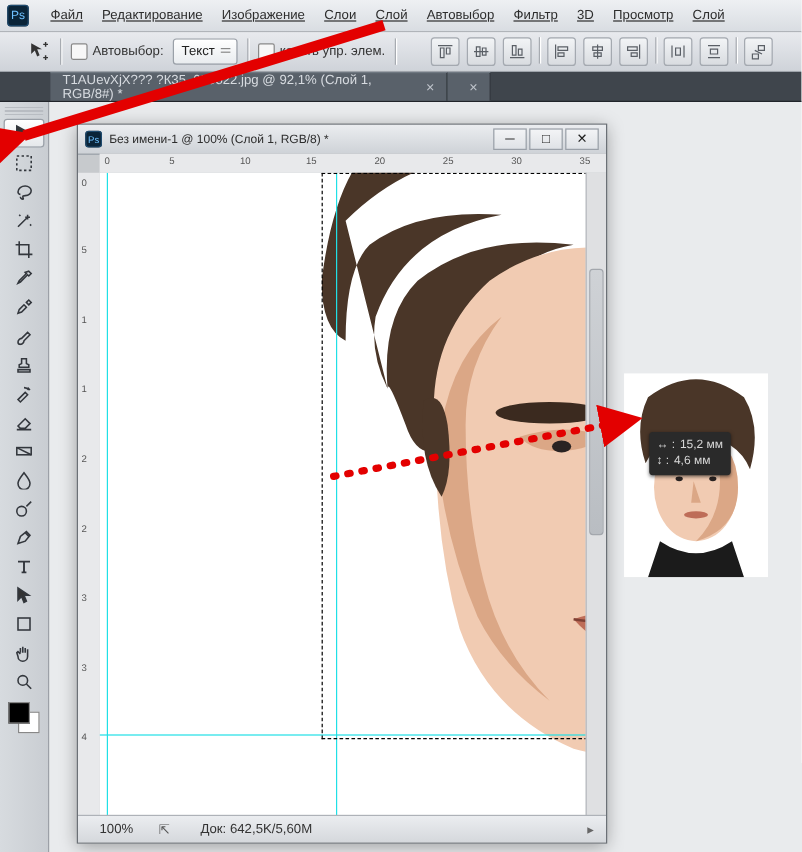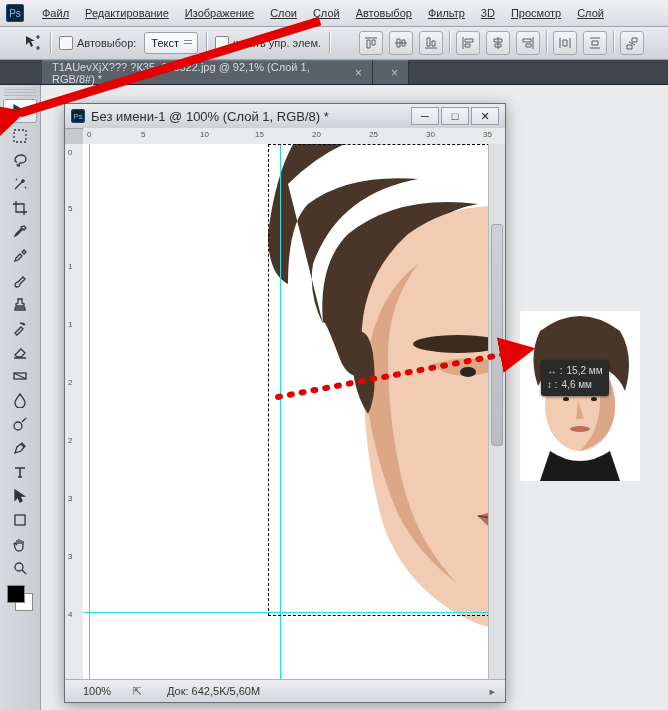--- a/index.html
+++ b/index.html
@@ -29,21 +29,21 @@
   .tool{width:32px;height:22px;margin:2px auto;display:flex;align-items:center;justify-content:center;color:#3a3e44;position:relative;}
   .tool svg{width:16px;height:16px;stroke:#33373d;fill:none;stroke-width:1.3;}
   .tool.sel{background:linear-gradient(#fff,#e5e8eb);border:1px solid #9aa0a8;border-radius:3px;}
   .swatches{width:26px;height:26px;margin:6px auto;position:relative;}
   .swatches .fg{position:absolute;left:0;top:0;width:16px;height:16px;background:#000;border:1px solid #888;}
   .swatches .bg{position:absolute;right:0;bottom:0;width:16px;height:16px;background:#fff;border:1px solid #888;}
 
   .floatwin{position:absolute;left:64px;top:18px;width:440px;height:598px;background:#c7cacd;border:1px solid #6b7076;box-shadow:0 3px 14px rgba(0,0,0,.35);}
   .fw-title{height:24px;background:linear-gradient(#ebedf0,#ced2d7);display:flex;align-items:center;padding:0 6px;border-bottom:1px solid #9aa0a8;}
   .fw-title .ps-ico{width:14px;height:14px;font-size:8px;margin-right:6px;}
-  .fw-title .ttl{flex:1;font-size:13px;color:#2d2d2d;white-space:nowrap;overflow:hidden;text-overflow:ellipsis;}
+  .fw-title .ttl{flex:1;font-size:10px;color:#2d2d2d;white-space:nowrap;overflow:hidden;text-overflow:ellipsis;}
   .winbtns{display:flex;gap:2px;}
   .winbtn{width:26px;height:16px;border:1px solid #9aa0a8;background:linear-gradient(#f3f4f6,#dfe2e6);display:flex;align-items:center;justify-content:center;font-size:11px;line-height:1;}
   .ruler-h{position:absolute;left:18px;right:0;top:24px;height:16px;background:#e8e9eb;border-bottom:1px solid #b6b9bd;font-size:8px;color:#555;}
   .ruler-h span{position:absolute;top:2px;}
   .ruler-v{position:absolute;left:0;top:40px;bottom:22px;width:18px;background:#e8e9eb;border-right:1px solid #b6b9bd;font-size:8px;color:#555;}
   .ruler-v span{position:absolute;left:3px;}
   .canvas{position:absolute;left:18px;top:40px;right:16px;bottom:22px;background:#fff;overflow:hidden;}
   .guide-v{position:absolute;top:0;bottom:0;width:1px;background:#20e0e6;}
   .guide-h{position:absolute;left:0;right:0;height:1px;background:#20e0e6;}
   .marquee{position:absolute;border:1px dashed #000;}

